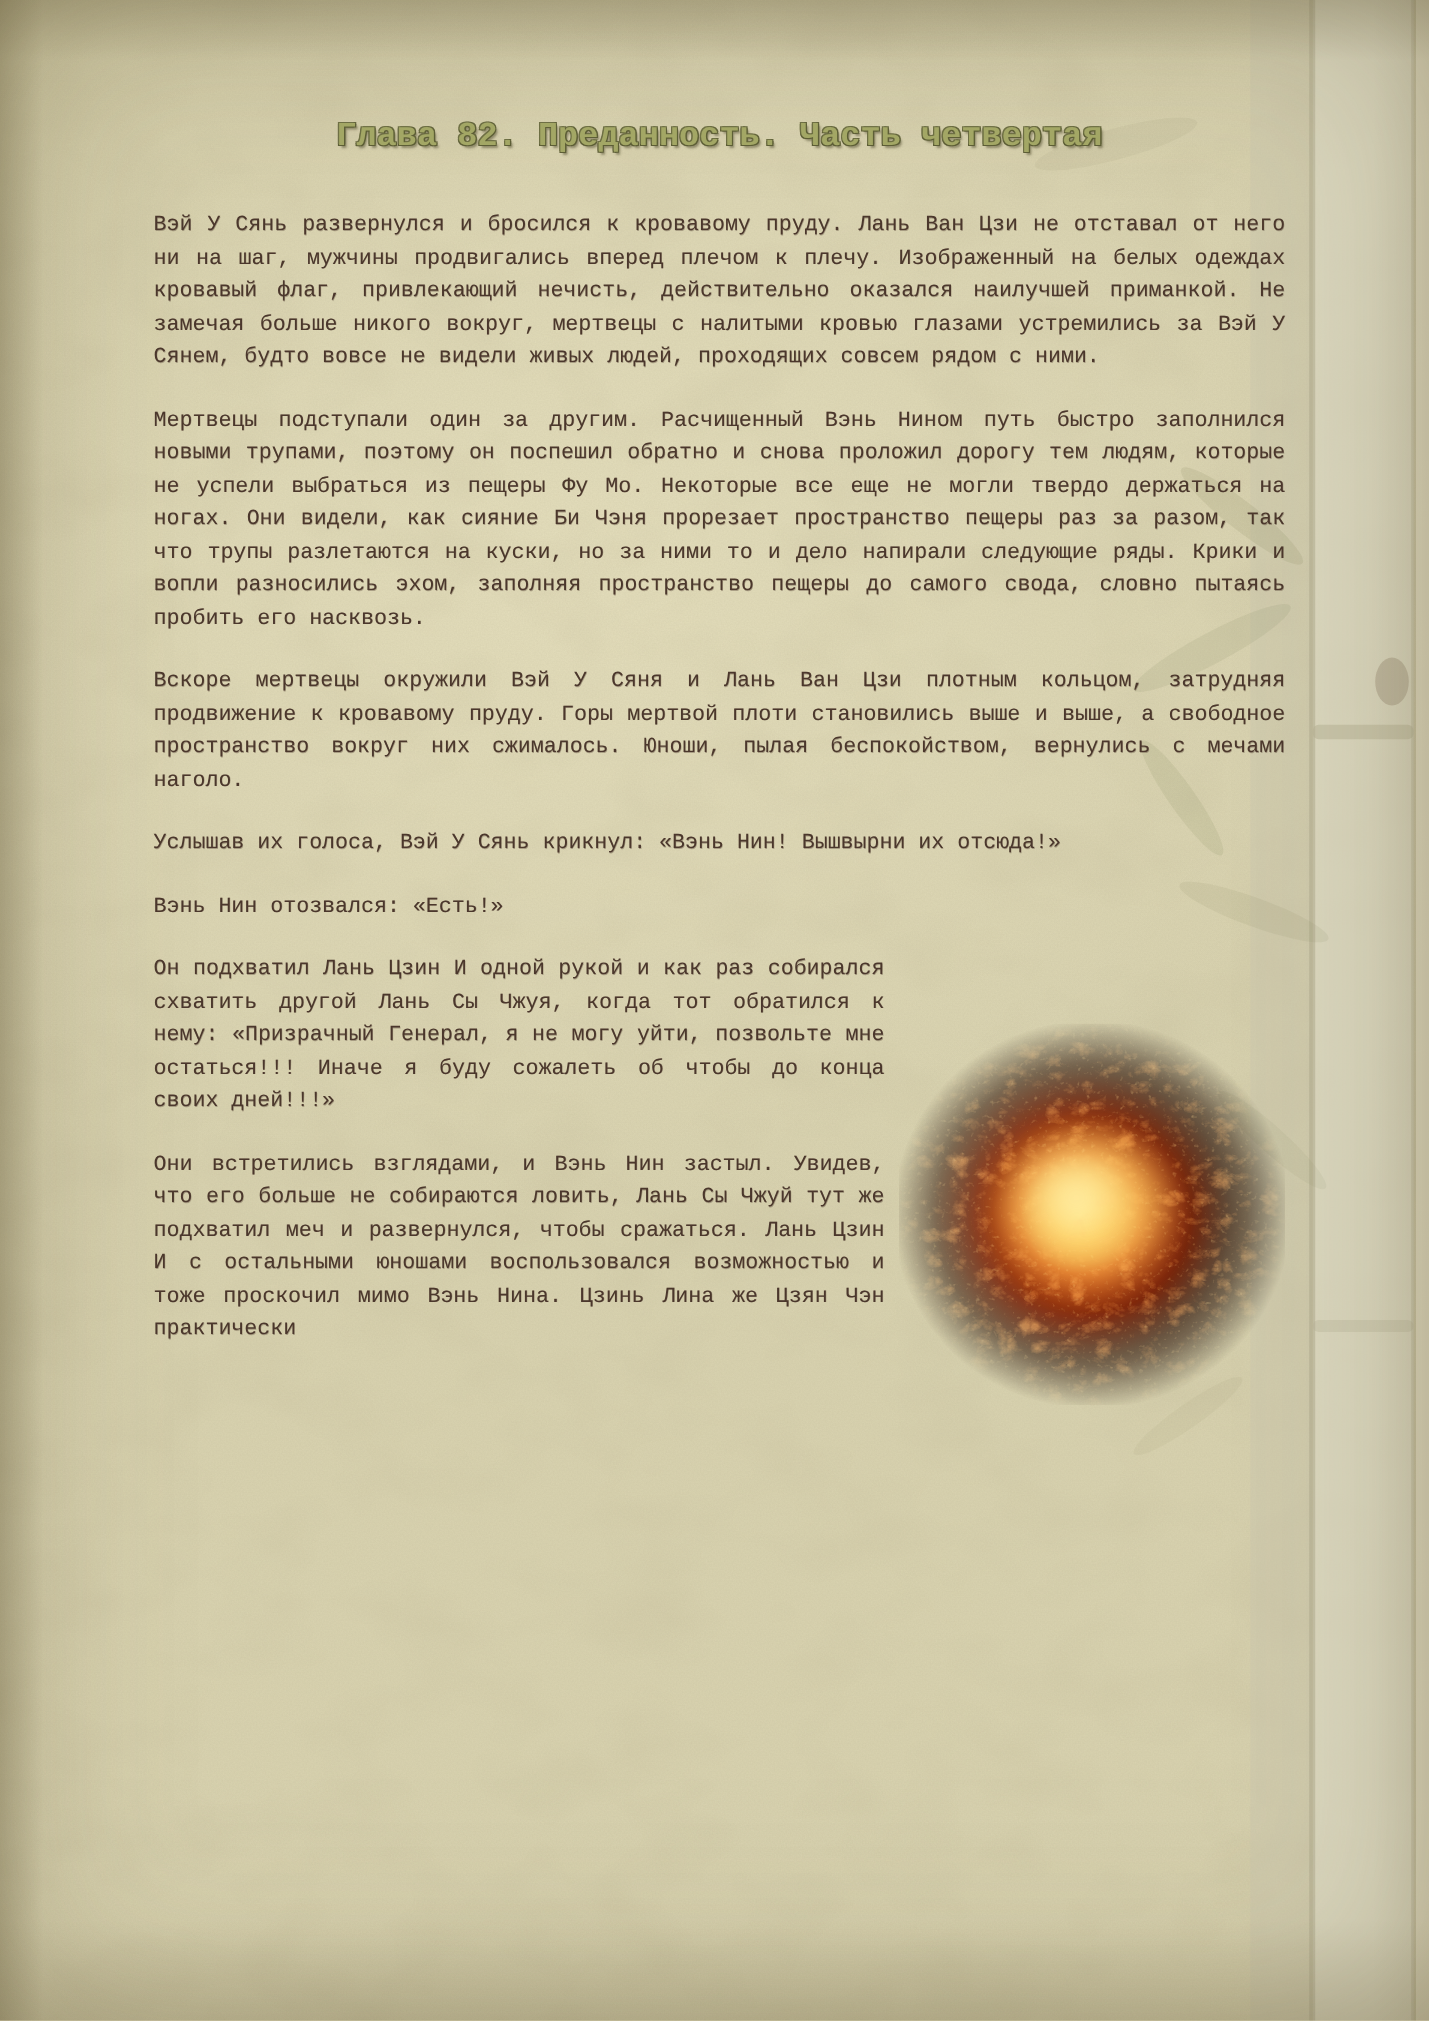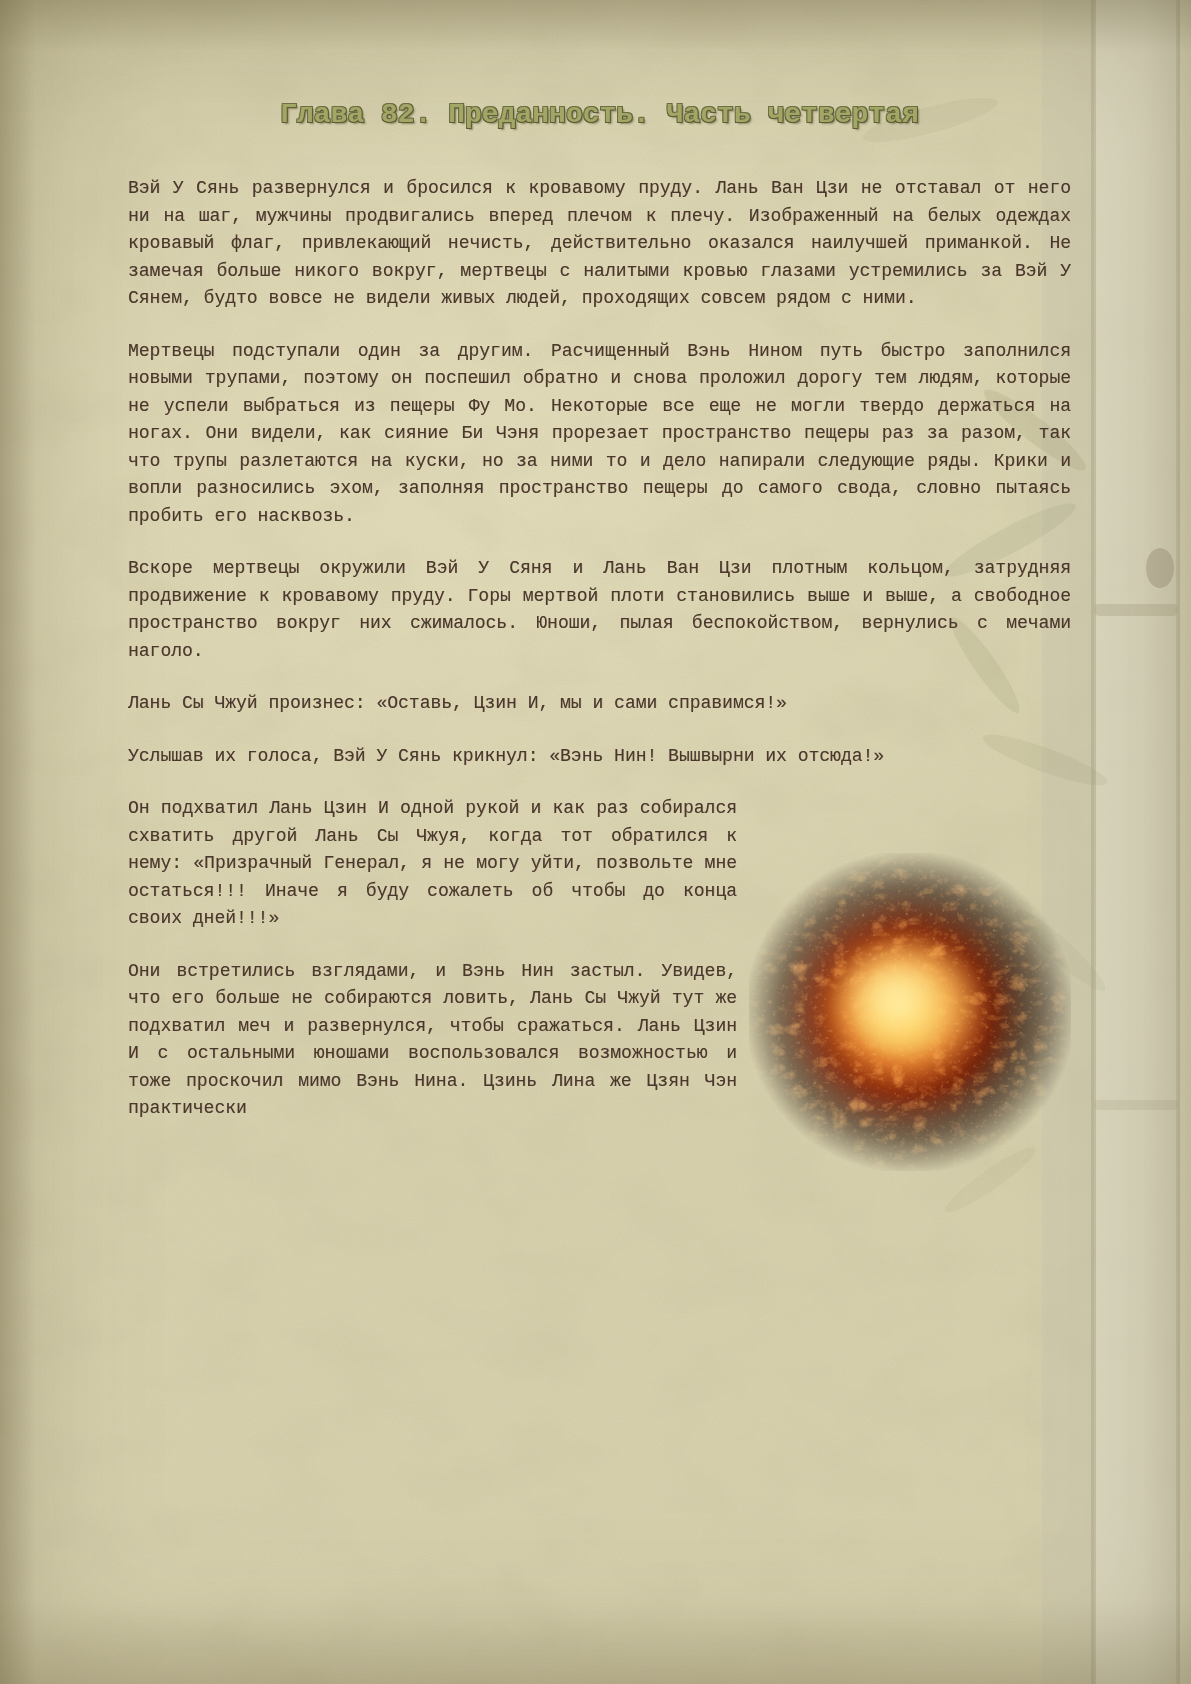--- a/index.html
+++ b/index.html
@@ -96,22 +96,22 @@
   </svg>
 
   <div class="vignette"></div>
 
   <main class="content">
     <h1 class="title">Глава 82. Преданность. Часть четвертая</h1>
 
     <p class="para">Вэй У Сянь развернулся и бросился к кровавому пруду. Лань Ван Цзи не отставал от него ни на шаг, мужчины продвигались вперед плечом к плечу. Изображенный на белых одеждах кровавый флаг, привлекающий нечисть, действительно оказался наилучшей приманкой. Не замечая больше никого вокруг, мертвецы с налитыми кровью глазами устремились за Вэй У Сянем, будто вовсе не видели живых людей, проходящих совсем рядом с ними.</p>
     <p class="para">Мертвецы подступали один за другим. Расчищенный Вэнь Нином путь быстро заполнился новыми трупами, поэтому он поспешил обратно и снова проложил дорогу тем людям, которые не успели выбраться из пещеры Фу Мо. Некоторые все еще не могли твердо держаться на ногах. Они видели, как сияние Би Чэня прорезает пространство пещеры раз за разом, так что трупы разлетаются на куски, но за ними то и дело напирали следующие ряды. Крики и вопли разносились эхом, заполняя пространство пещеры до самого свода, словно пытаясь пробить его насквозь.</p>
     <p class="para">Вскоре мертвецы окружили Вэй У Сяня и Лань Ван Цзи плотным кольцом, затрудняя продвижение к кровавому пруду. Горы мертвой плоти становились выше и выше, а свободное пространство вокруг них сжималось. Юноши, пылая беспокойством, вернулись с мечами наголо.</p>
-    <p class="para">Лань Сы Чжуй произнес: «Оставь, Цзин И, мы и сами справимся!»</p>
     <p class="para">Услышав их голоса, Вэй У Сянь крикнул: «Вэнь Нин! Вышвырни их отсюда!»</p>
+    <p class="para">Вэнь Нин отозвался: «Есть!»</p>
 
     <div class="fire-float">
       <svg width="322" height="318" viewBox="0 0 322 318">
         <defs>
           <radialGradient id="orbCore" cx="47%" cy="50%" r="52%">
             <stop offset="0%" stop-color="#ffe887"></stop>
             <stop offset="13%" stop-color="#f7b649"></stop>
             <stop offset="30%" stop-color="#d55d18"></stop>
             <stop offset="52%" stop-color="#7e260b"></stop>
             <stop offset="74%" stop-color="#2e1307"></stop>

